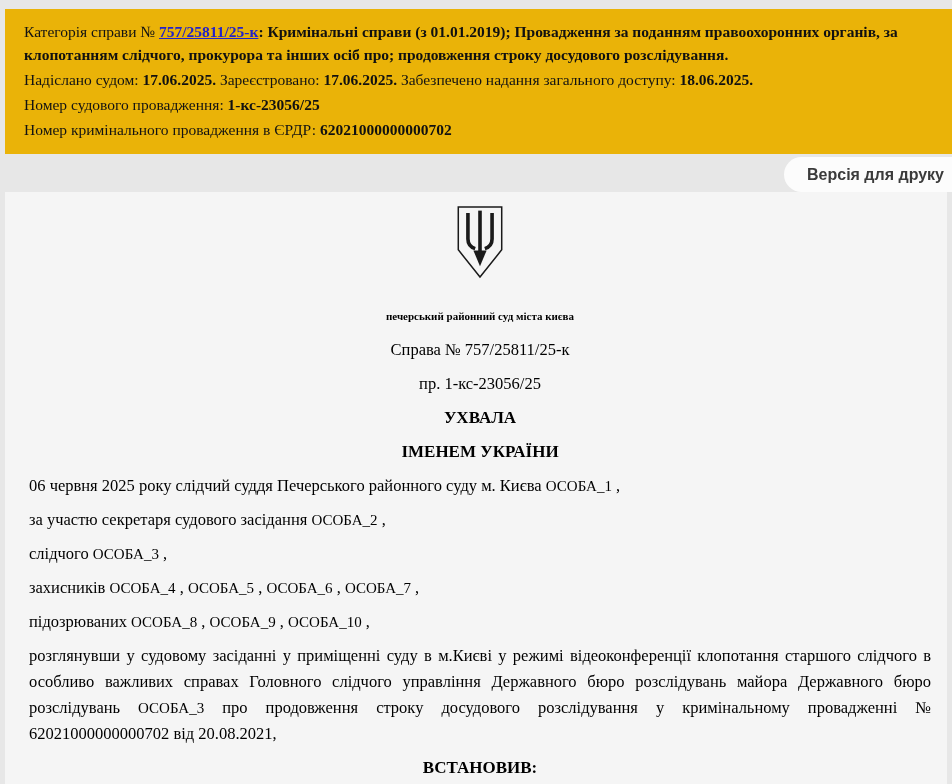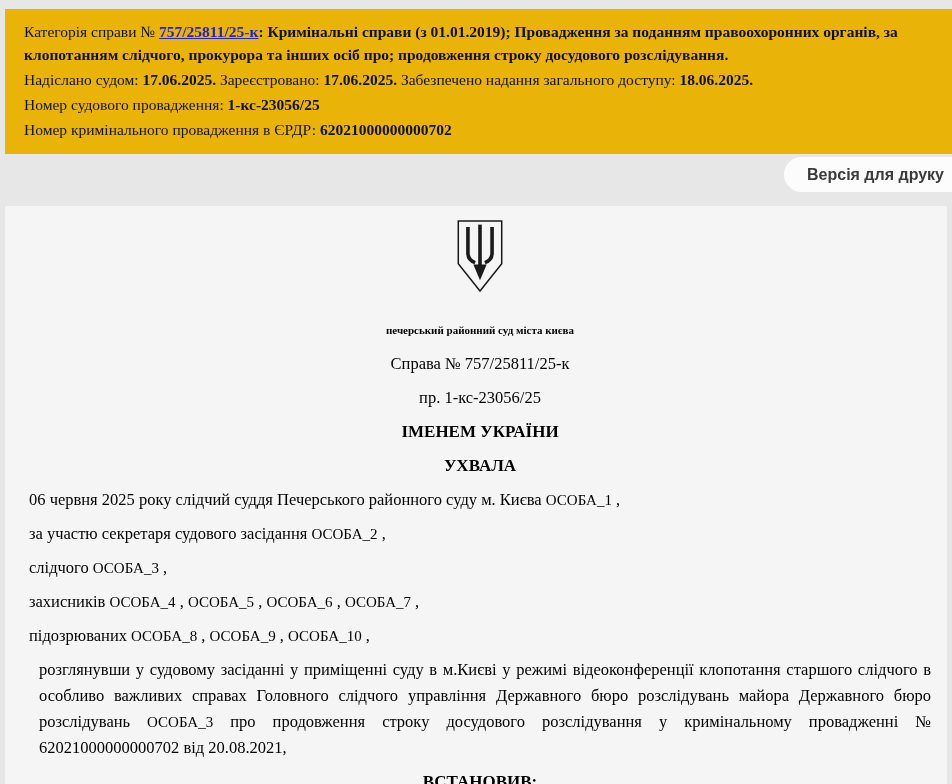--- a/index.html
+++ b/index.html
@@ -23,21 +23,21 @@
   .header-card p { margin: 2px 0; }
   .header-card b { color: #111; }
   .case-link {
     color: #2323c8;
     font-weight: bold;
     text-decoration: underline;
     cursor: pointer;
   }
 
   
-  .band { height: 52px; position: relative; }
+  .band { height: 38px; position: relative; }
   .print-btn {
     position: absolute;
     top: 3px; right: -20px;
     height: 35px;
     padding: 0 28px 0 23px;
     background: #fcfcfc;
     color: #3b3b3b;
     border: none;
     border-radius: 17.5px;
     font-family: "Liberation Sans", sans-serif;
@@ -67,21 +67,21 @@
   }
   .right-line { text-align: center; margin: 8px 0 0; }
   .doc-heading {
     text-align: center;
     font-weight: bold;
     font-size: 17px;
     margin: 8px 0 0;
     line-height: 26px;
   }
   .doc-para { margin: 8px 0 0; line-height: 26px; }
-  .doc-para.j { text-align: justify; margin-left: 10px; }
+  .doc-para.j { text-align: justify; }
   .person { font-size: 15px; line-height: 1; white-space: nowrap; }
 </style>
 </head>
 <body>
 
 <div class="header-card">
   <p>
     <span>Категорія справи №</span>
     <a href="#" class="case-link">757/25811/25-к</a><b>:</b>
     <b>Кримінальні справи (з 01.01.2019); Провадження за поданням правоохоронних органів, за клопотанням слідчого, прокурора та інших осіб про; продовження строку досудового розслідування.</b>
@@ -121,22 +121,22 @@
         <path d="M39,77 h22 l-11,26 z" fill="#1a1a1a"></path>
       </svg>
     </span>
   </div>
 
   <div class="court-name">печерський районний суд міста києва</div>
   <div class="right-line">Справа № 757/25811/25-к</div>
   <div class="right-line">пр. 1-кс-23056/25</div>
 
   <div>
+      <div class="doc-heading">УХВАЛА</div>
       <div class="doc-heading">ІМЕНЕМ УКРАЇНИ</div>
-      <div class="doc-heading">УХВАЛА</div>
       <div class="doc-para">06 червня 2025 року слідчий суддя Печерського районного суду м. Києва <span class="person">ОСОБА_1</span> ,</div>
       <div class="doc-para">за участю секретаря судового засідання <span class="person">ОСОБА_2</span> ,</div>
       <div class="doc-para">слідчого <span class="person">ОСОБА_3</span> ,</div>
       <div class="doc-para">захисників <span class="person">ОСОБА_4</span> , <span class="person">ОСОБА_5</span> , <span class="person">ОСОБА_6</span> , <span class="person">ОСОБА_7</span> ,</div>
       <div class="doc-para">підозрюваних <span class="person">ОСОБА_8</span> , <span class="person">ОСОБА_9</span> , <span class="person">ОСОБА_10</span> ,</div>
       <div class="doc-para j">розглянувши у судовому засіданні у приміщенні суду в м.Києві у режимі відеоконференції клопотання старшого слідчого в особливо важливих справах Головного слідчого управління Державного бюро розслідувань майора Державного бюро розслідувань <span class="person">ОСОБА_3</span> про продовження строку досудового розслідування у кримінальному провадженні № 62021000000000702 від 20.08.2021,</div>
       <div class="doc-heading">ВСТАНОВИВ:</div>
     </div>
 </div>
 

